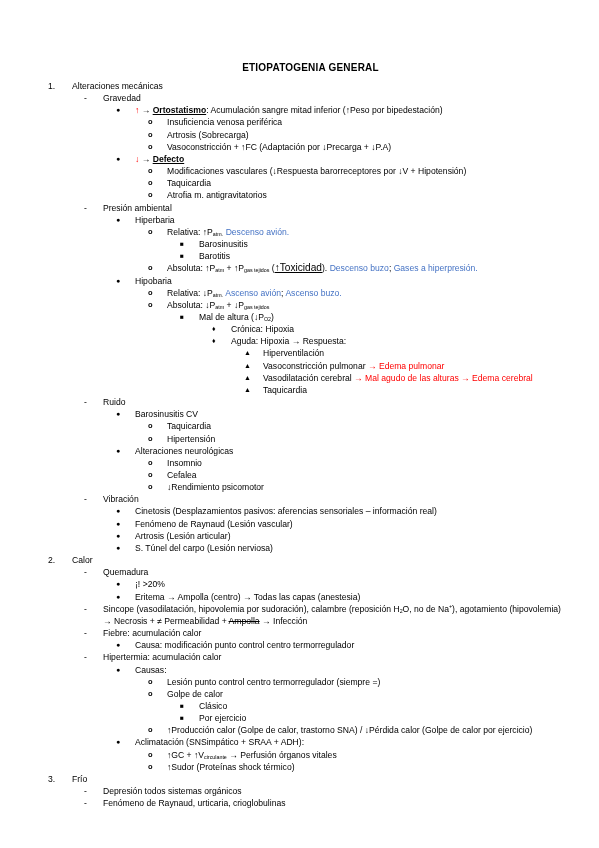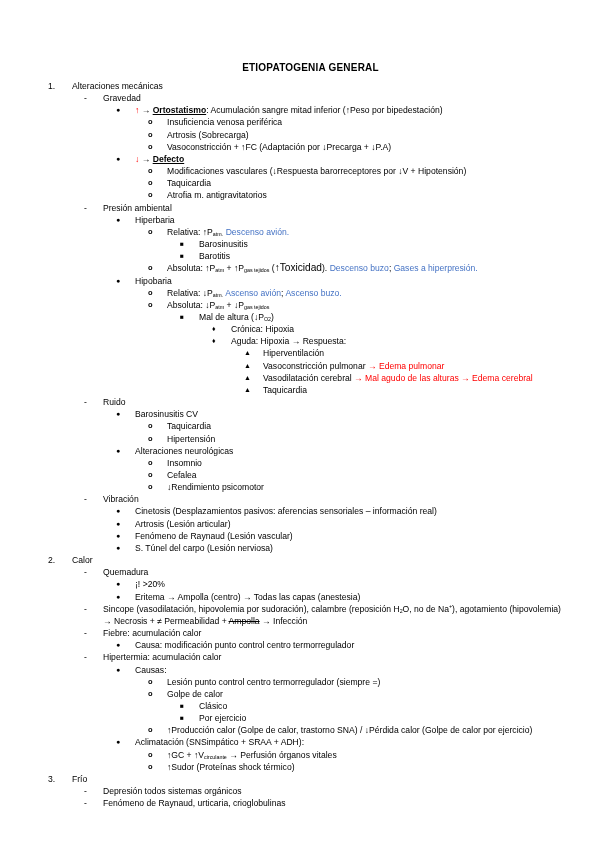--- a/index.html
+++ b/index.html
@@ -83,21 +83,21 @@
 
   
   .lvl7 > li            { padding-left: 32px; }
   .lvl7 > li > .mk      { left: 13px; font-size: 7px; }
 
   .blue   { color: #4472C4; margin-top: 8px; }
   .red    { color: #FF0000; }
   .bu     { font-weight: bold; text-decoration: underline; text-align: center; }
   .strike { text-decoration: line-through; }
   sub     { font-size: 0.62em; line-height: 0; vertical-align: -0.22em; }
-  .big    { font-size: 1.18em; }
+  .big    { font-size: 1.18em; text-decoration: underline; }
 </style>
 </head>
 <body>
 
 <div class="page">
 
   <div class="doc-title">ETIOPATOGENIA GENERAL</div>
 
   <ol class="lvl1">
 
@@ -288,25 +288,25 @@
           <span class="mk">-</span>
           <span class="tx">Vibración</span>
 
           <ul class="lvl3">
             <li>
               <span class="mk">●</span>
               <span class="tx">Cinetosis (Desplazamientos pasivos: aferencias sensoriales – información real)</span>
             </li>
             <li>
               <span class="mk">●</span>
+              <span class="tx">Fenómeno de Raynaud (Lesión vascular)</span>
+            </li>
+            <li>
+              <span class="mk">●</span>
               <span class="tx">Artrosis (Lesión articular)</span>
-            </li>
-            <li>
-              <span class="mk">●</span>
-              <span class="tx">Fenómeno de Raynaud (Lesión vascular)</span>
             </li>
             <li>
               <span class="mk">●</span>
               <span class="tx">S. Túnel del carpo (Lesión nerviosa)</span>
             </li>
           </ul>
         </li>
       </ul>
     </li>
 

